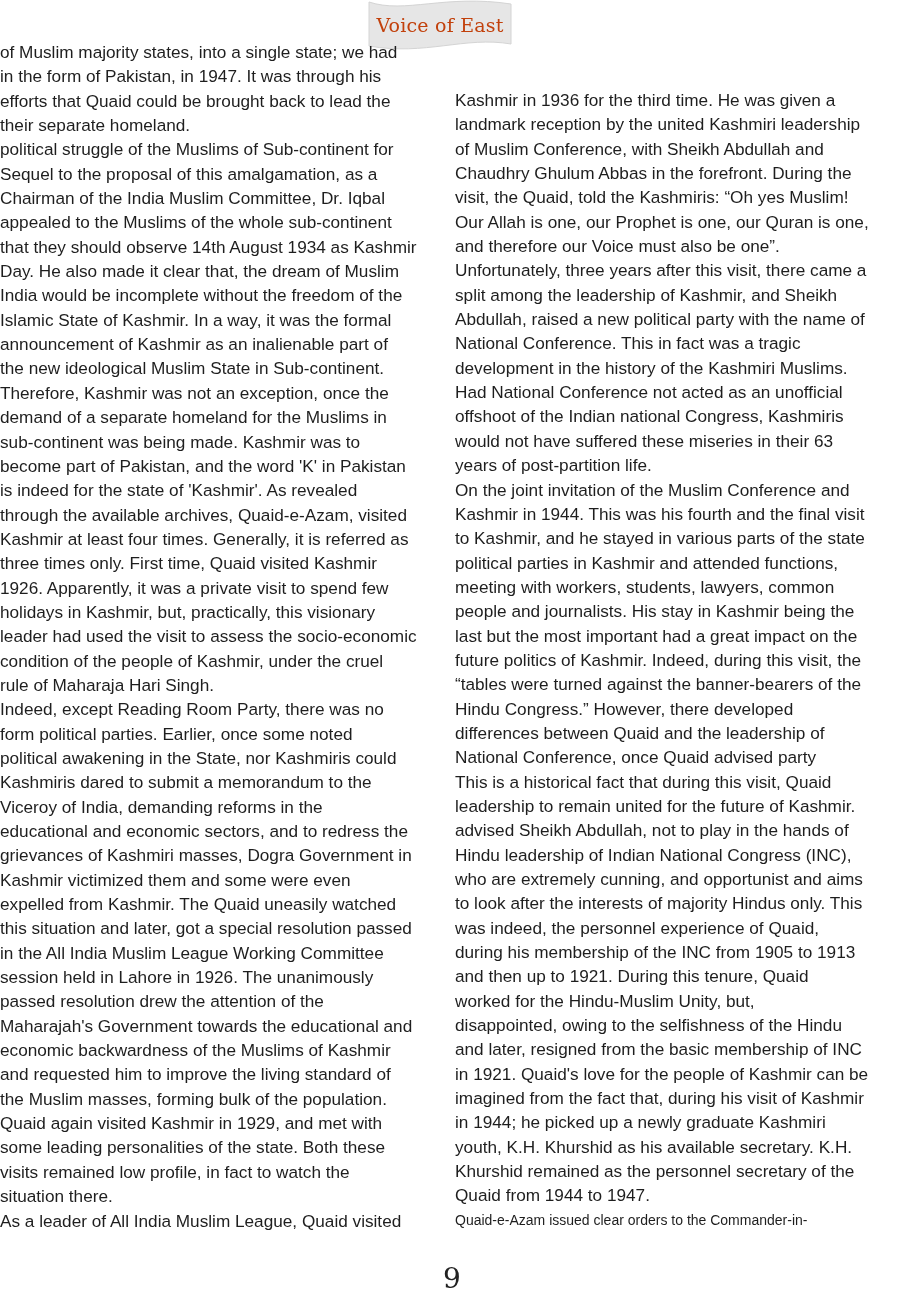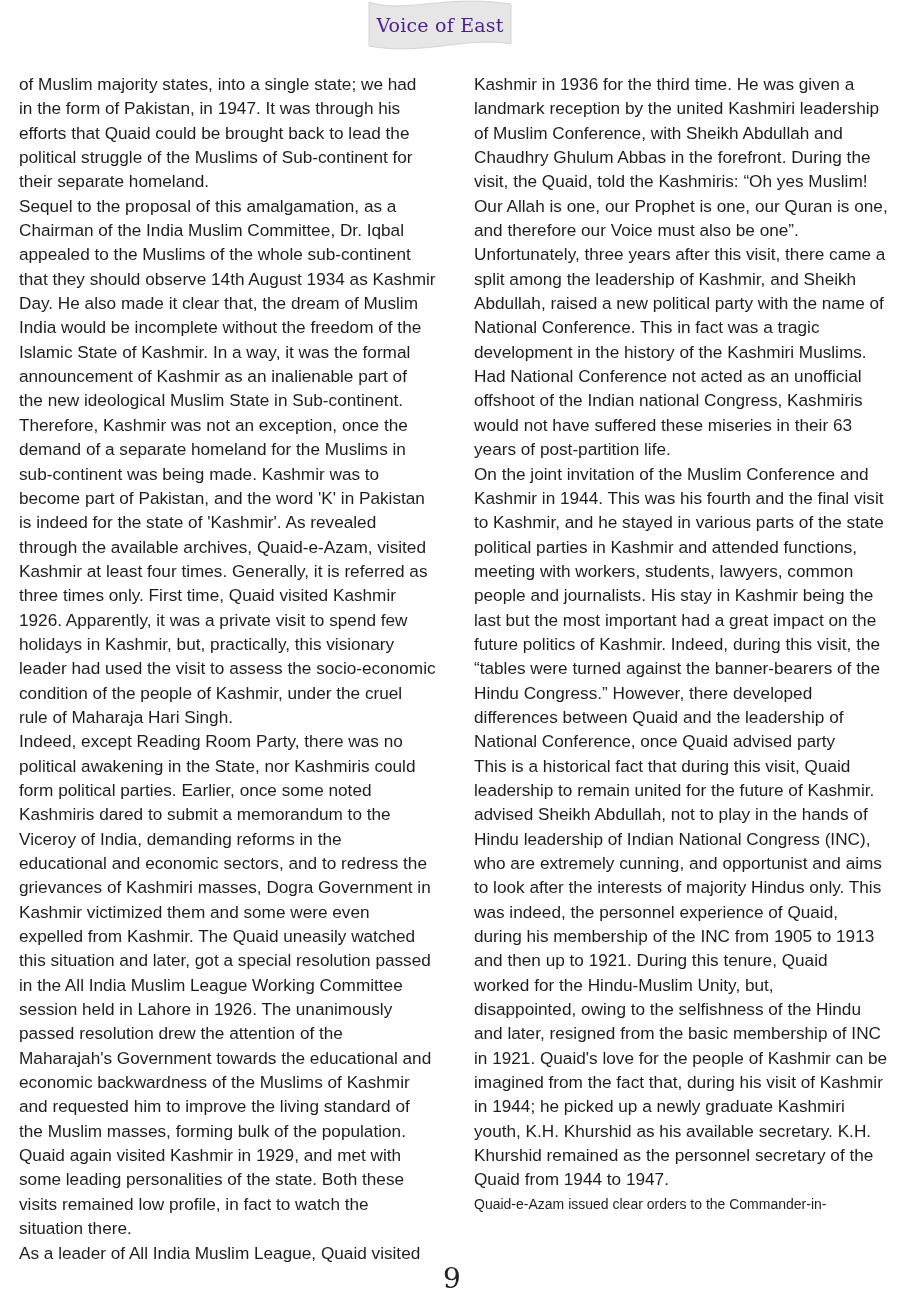--- a/index.html
+++ b/index.html
@@ -3,30 +3,30 @@
   <meta charset="utf-8">
   <style>
     html, body { margin: 0; padding: 0; background: #ffffff; }
     body { width: 904px; height: 1299px; position: relative; overflow: hidden; }
     .banner {
       position: absolute; left: 365px; top: 0; width: 150px; height: 52px;
     }
     .banner svg { position: absolute; left: 0; top: 0; }
     .banner-title {
       position: absolute; left: 0; top: 14px; width: 150px; text-align: center;
-      font-family: "DejaVu Serif", serif; font-size: 19px; color: #4c1d95;
+      font-family: "DejaVu Serif", serif; font-size: 19px; color: #c2410c;
       letter-spacing: 0.2px;
     }
     .col {
-      position: absolute; top: 72px;
+      position: absolute; top: 40px;
       font-family: "Liberation Sans", sans-serif; font-size: 17.2px;
-      line-height: 24.35px; color: #1e1e1e; padding-left: 19px;
+      line-height: 24.35px; color: #1e1e1e;
     }
     .col-left { left: 0; width: 448px; }
-    .col-right { left: 455px; width: 449px; }
+    .col-right { left: 455px; width: 449px; margin-top: 48px; }
     .line { white-space: nowrap; display: block; }
     .line.small { font-size: 14px; }
     .page-number {
       position: absolute; left: 0; width: 904px; top: 1262px; text-align: center;
       font-family: "DejaVu Serif", serif; font-size: 28px; color: #222;
     }
   </style>
 </head>
 <body>
 
@@ -34,22 +34,22 @@
   <svg width="150" height="52" viewBox="0 0 150 52">
     <path d="M4,2 C40,14 80,-6 146,4 L146,44 C100,36 60,56 4,46 Z" fill="#e6e6e6" stroke="#d4d4d4" stroke-width="1"></path>
   </svg>
   <div class="banner-title">Voice of East</div>
 </div>
 
 <div class="col col-left" id="col-left">
     <span class="line">of Muslim majority states, into a single state; we had</span>
     <span class="line">in the form of Pakistan, in 1947. It was through his</span>
     <span class="line">efforts that Quaid could be brought back to lead the</span>
+    <span class="line">their separate homeland.</span>
     <span class="line">political struggle of the Muslims of Sub-continent for</span>
-    <span class="line">their separate homeland.</span>
     <span class="line">Sequel to the proposal of this amalgamation, as a</span>
     <span class="line">Chairman of the India Muslim Committee, Dr. Iqbal</span>
     <span class="line">appealed to the Muslims of the whole sub-continent</span>
     <span class="line">that they should observe 14th August 1934 as Kashmir</span>
     <span class="line">Day. He also made it clear that, the dream of Muslim</span>
     <span class="line">India would be incomplete without the freedom of the</span>
     <span class="line">Islamic State of Kashmir. In a way, it was the formal</span>
     <span class="line">announcement of Kashmir as an inalienable part of</span>
     <span class="line">the new ideological Muslim State in Sub-continent.</span>
     <span class="line">Therefore, Kashmir was not an exception, once the</span>
@@ -59,22 +59,22 @@
     <span class="line">is indeed for the state of 'Kashmir'. As revealed</span>
     <span class="line">through the available archives, Quaid-e-Azam, visited</span>
     <span class="line">Kashmir at least four times. Generally, it is referred as</span>
     <span class="line">three times only. First time, Quaid visited Kashmir</span>
     <span class="line">1926. Apparently, it was a private visit to spend few</span>
     <span class="line">holidays in Kashmir, but, practically, this visionary</span>
     <span class="line">leader had used the visit to assess the socio-economic</span>
     <span class="line">condition of the people of Kashmir, under the cruel</span>
     <span class="line">rule of Maharaja Hari Singh.</span>
     <span class="line">Indeed, except Reading Room Party, there was no</span>
+    <span class="line">form political parties. Earlier, once some noted</span>
     <span class="line">political awakening in the State, nor Kashmiris could</span>
-    <span class="line">form political parties. Earlier, once some noted</span>
     <span class="line">Kashmiris dared to submit a memorandum to the</span>
     <span class="line">Viceroy of India, demanding reforms in the</span>
     <span class="line">educational and economic sectors, and to redress the</span>
     <span class="line">grievances of Kashmiri masses, Dogra Government in</span>
     <span class="line">Kashmir victimized them and some were even</span>
     <span class="line">expelled from Kashmir. The Quaid uneasily watched</span>
     <span class="line">this situation and later, got a special resolution passed</span>
     <span class="line">in the All India Muslim League Working Committee</span>
     <span class="line">session held in Lahore in 1926. The unanimously</span>
     <span class="line">passed resolution drew the attention of the</span>

